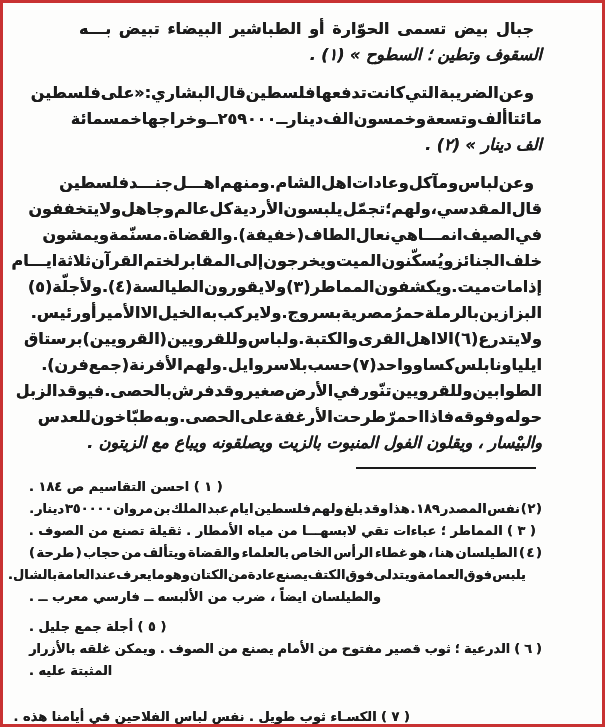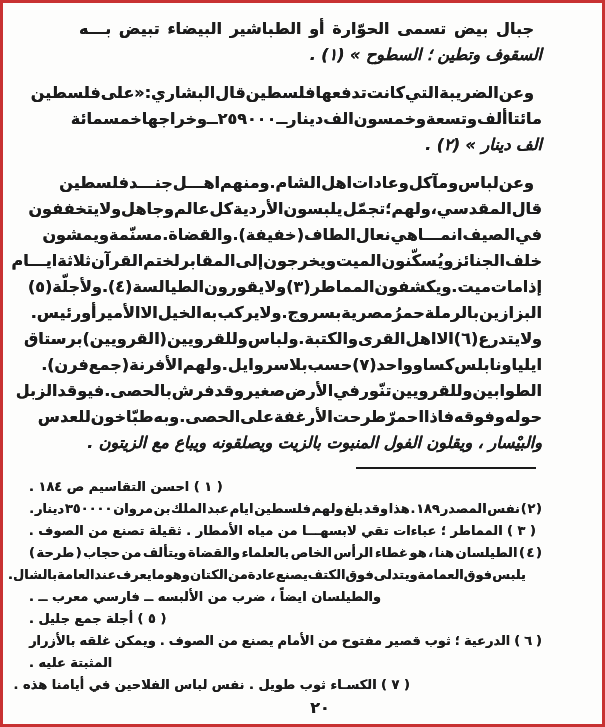--- a/index.html
+++ b/index.html
@@ -340,37 +340,37 @@
         <span>الكتان</span>
         <span>وهو</span>
         <span>ما</span>
         <span>يعرف</span>
         <span>عند</span>
         <span>العامة</span>
         <span>بالشال</span>
         <span>.</span>
       </div>
       <div class="fn-line endline" style="padding-right: 58px;">والطيلسان ايضاً ، ضرب من الألبسه ــ فارسي معرب ــ .</div>
-      <div class="fn-line endline" style="padding-right: 118px;">( ٥ ) أجلة جمع جليل .</div>
+      <div class="fn-line endline" style="padding-right: 118px; margin-top: 8px;">( ٥ ) أجلة جمع جليل .</div>
       <div class="fn-line just">
         <span>(</span>
         <span>٦</span>
         <span>)</span>
         <span>الدرعية</span>
         <span>؛</span>
         <span>ثوب</span>
         <span>قصير</span>
         <span>مفتوح</span>
         <span>من</span>
         <span>الأمام</span>
         <span>يصنع</span>
         <span>من</span>
         <span>الصوف</span>
         <span>.</span>
         <span>ويمكن</span>
         <span>غلقه</span>
         <span>بالأزرار</span>
       </div>
       <div class="fn-line endline" style="padding-right: 18px;">المثبتة عليه .</div>
-      <div class="fn-line endline" style="padding-right: 132px;">( ٧ ) الكسـاء ثوب طويل . نفس لباس الفلاحين في أيامنا هذه .</div>
+      <div class="fn-line endline" style="padding-right: 132px; margin-top: 24px;">( ٧ ) الكسـاء ثوب طويل . نفس لباس الفلاحين في أيامنا هذه .</div>
     </div>
   <div class="page-number">٢٠</div>
 </div>
 
 </body></html>

